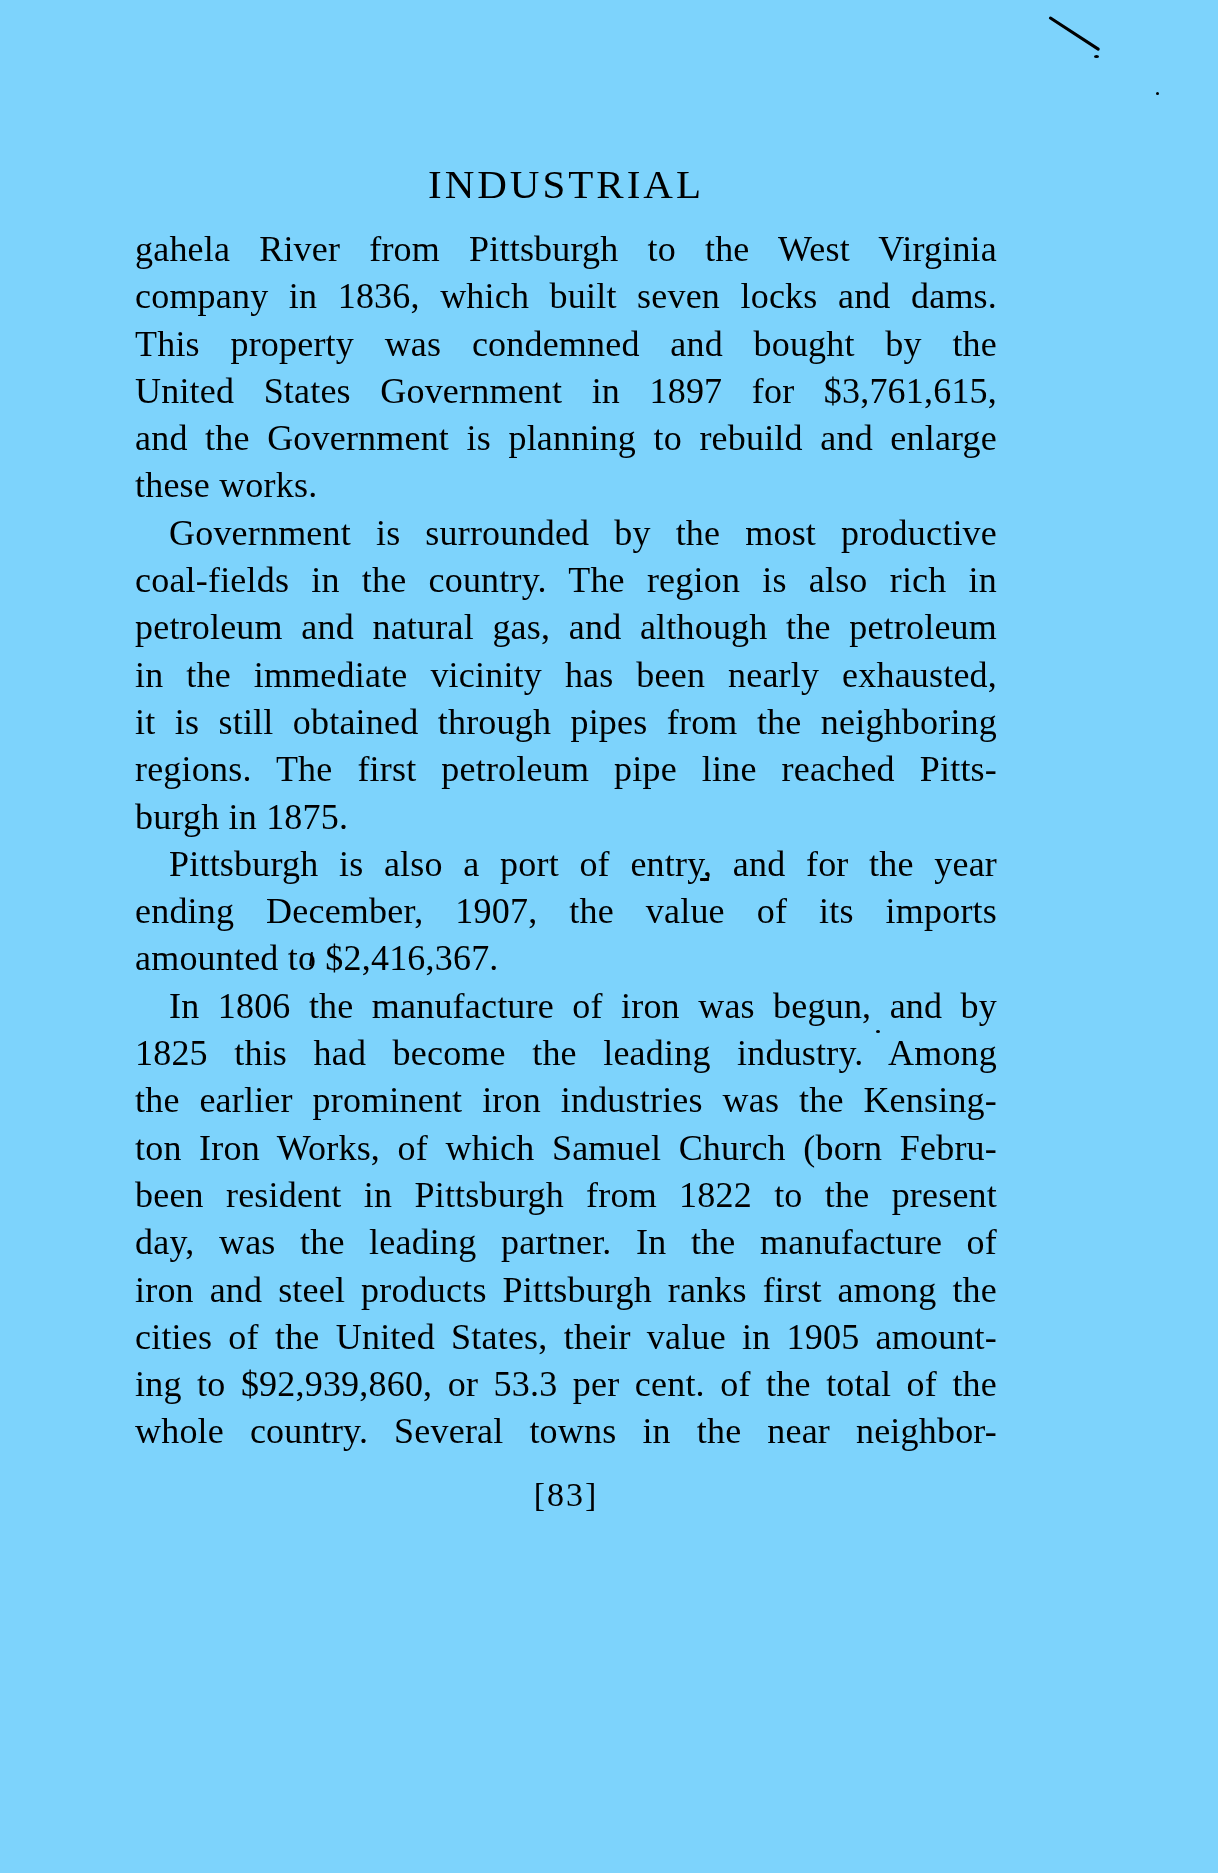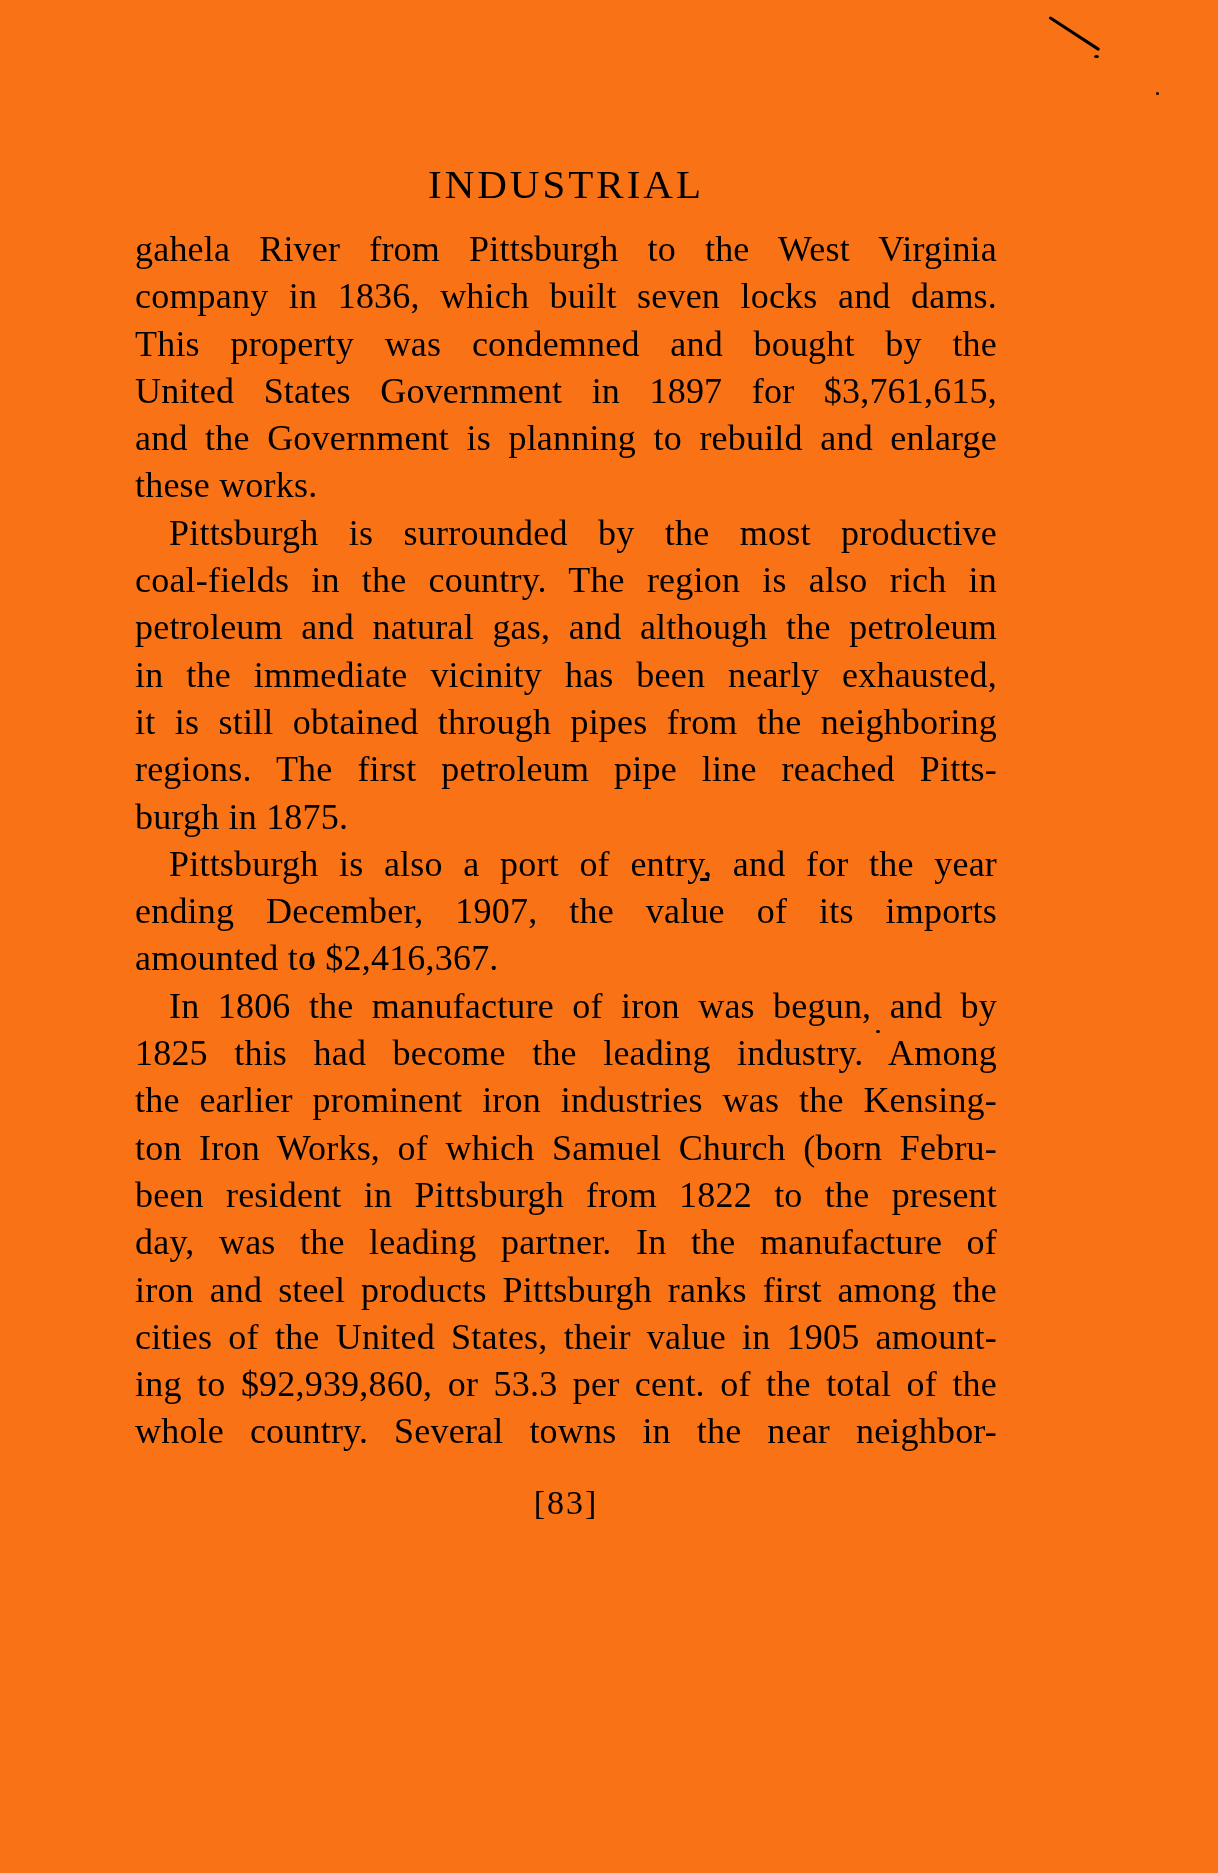--- a/index.html
+++ b/index.html
@@ -4,21 +4,21 @@
 <style>
   html, body {
     margin: 0;
     padding: 0;
     background: #ffffff;
   }
   .page {
     position: relative;
     width: 1218px;
     height: 1873px;
-    background: #f97316;
+    background: #7dd3fc;
     overflow: hidden;
     font-family: "Liberation Serif", "DejaVu Serif", serif;
     color: #000000;
   }
   .heading {
     position: absolute;
     left: 135px;
     top: 162px;
     width: 862px;
     text-align: center;
@@ -44,21 +44,21 @@
     height: 47.3px;
     overflow: hidden;
   }
   .line.last {
     text-align-last: left;
   }
   .line.ind {
     text-indent: 34px;
   }
   .page-number {
-    margin-top: 23px;
+    margin-top: 15px;
     text-align: center;
     font-size: 34px;
     letter-spacing: 2px;
   }
   
   .artifact {
     position: absolute;
     background: #000;
   }
   .stroke-tr {
@@ -92,21 +92,21 @@
 
   <div class="text-block">
 
     <div class="line">gahela River from Pittsburgh to the West Virginia</div>
     <div class="line">company in 1836, which built seven locks and dams.</div>
     <div class="line">This property was condemned and bought by the</div>
     <div class="line">United States Government in 1897 for $3,761,615,</div>
     <div class="line">and the Government is planning to rebuild and enlarge</div>
     <div class="line last">these works.</div>
 
-    <div class="line ind">Pittsburgh is surrounded by the most productive</div>
+    <div class="line ind">Government is surrounded by the most productive</div>
     <div class="line">coal-fields in the country.  The region is also rich in</div>
     <div class="line">petroleum and natural gas, and although the petroleum</div>
     <div class="line">in the immediate vicinity has been nearly exhausted,</div>
     <div class="line">it is still obtained through pipes from the neighboring</div>
     <div class="line">regions.  The first petroleum pipe line reached Pitts-</div>
     <div class="line last">burgh in 1875.</div>
 
     <div class="line ind">Pittsburgh is also a port of entry, and for the year</div>
     <div class="line">ending December, 1907, the value of its imports</div>
     <div class="line last">amounted to $2,416,367.</div>

